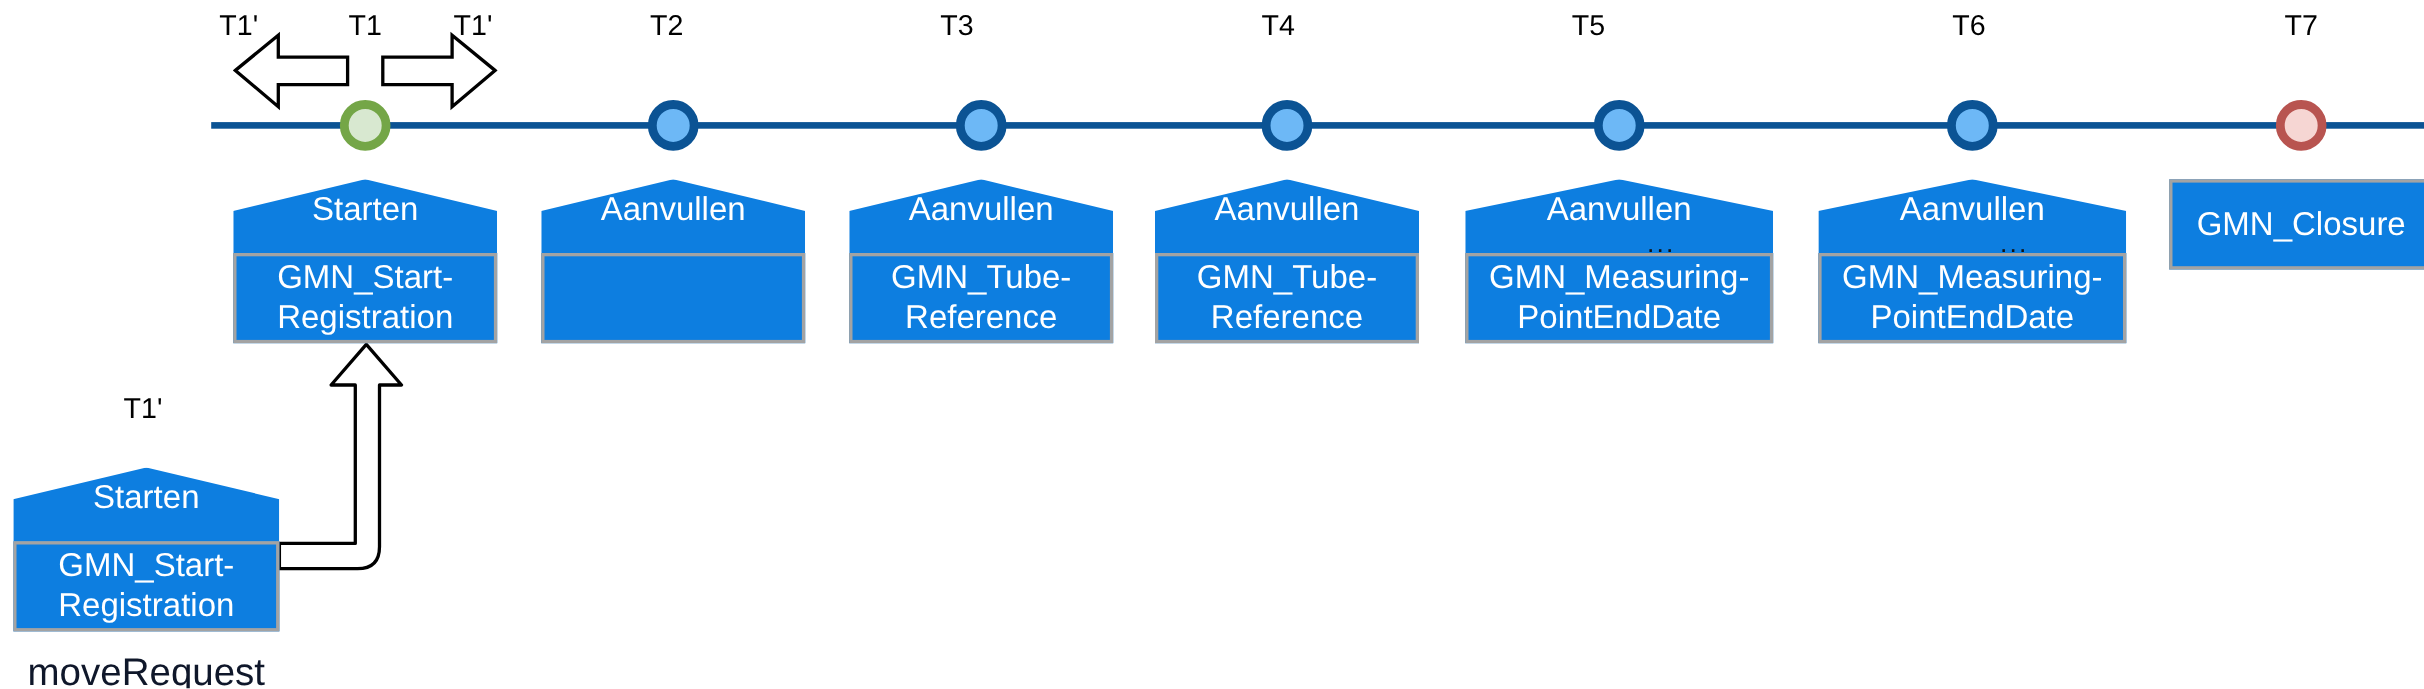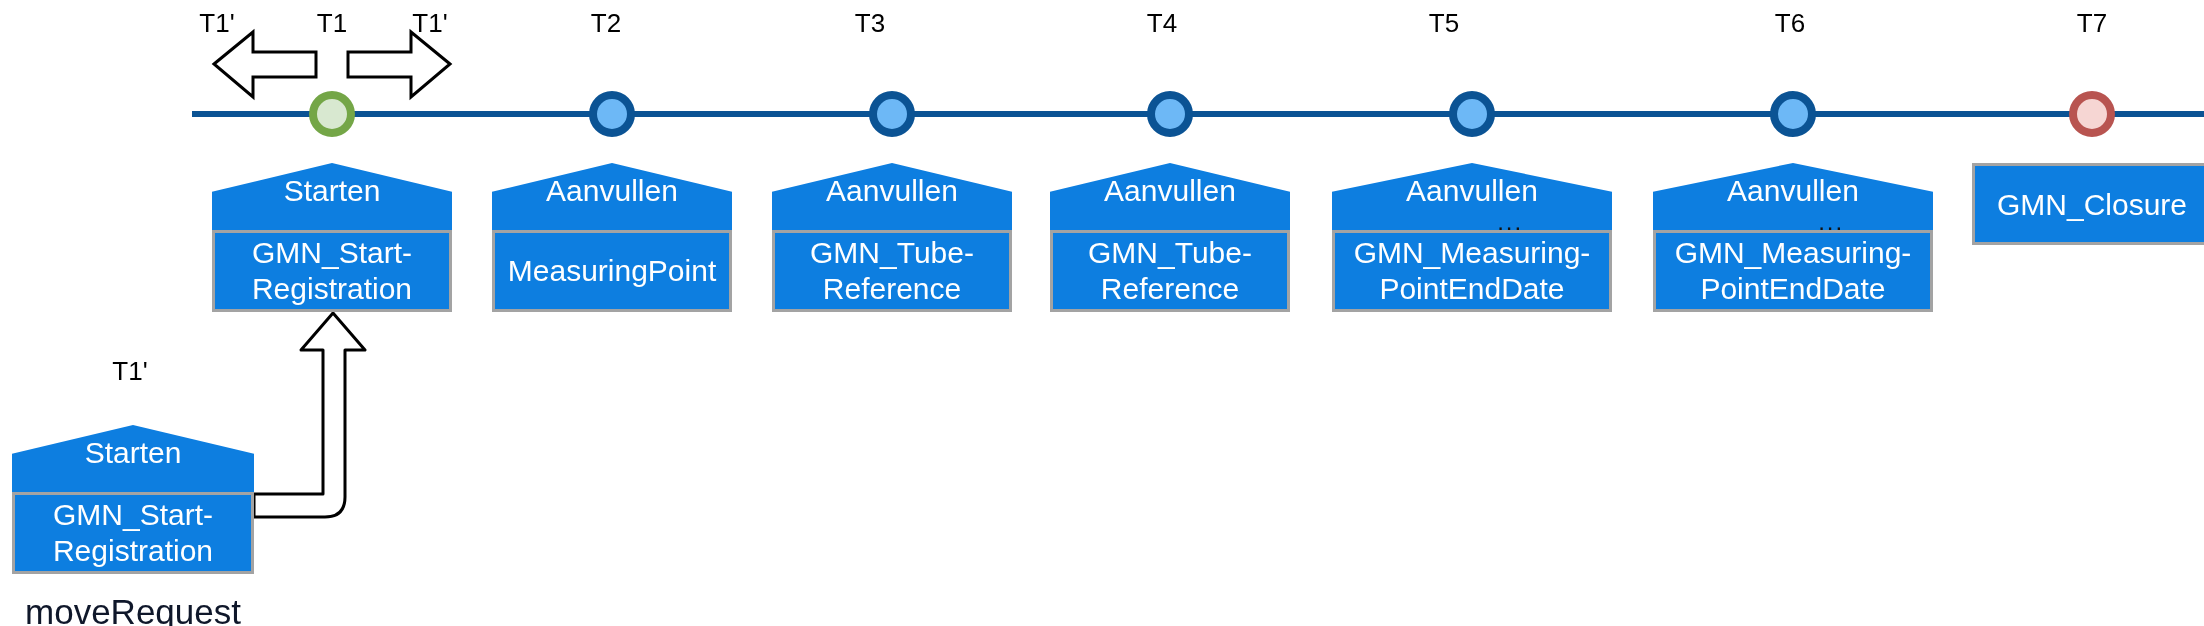--- a/index.html
+++ b/index.html
@@ -64,21 +64,20 @@
   </div>
 
   <div class="node" style="left:600px">
     <div class="tlabel" style="left:-6px">T2</div>
     <div class="marker mid"></div>
     <div class="house">
       <div class="roof">
           <span>Aanvullen</span>
         </div>
       <div class="docbox">
-        <div>MeasuringPoint</div>
       </div>
     </div>
   </div>
 
   <div class="node" style="left:880px">
     <div class="tlabel" style="left:-22px">T3</div>
     <div class="marker mid"></div>
     <div class="house">
       <div class="roof">
           <span>Aanvullen</span>

